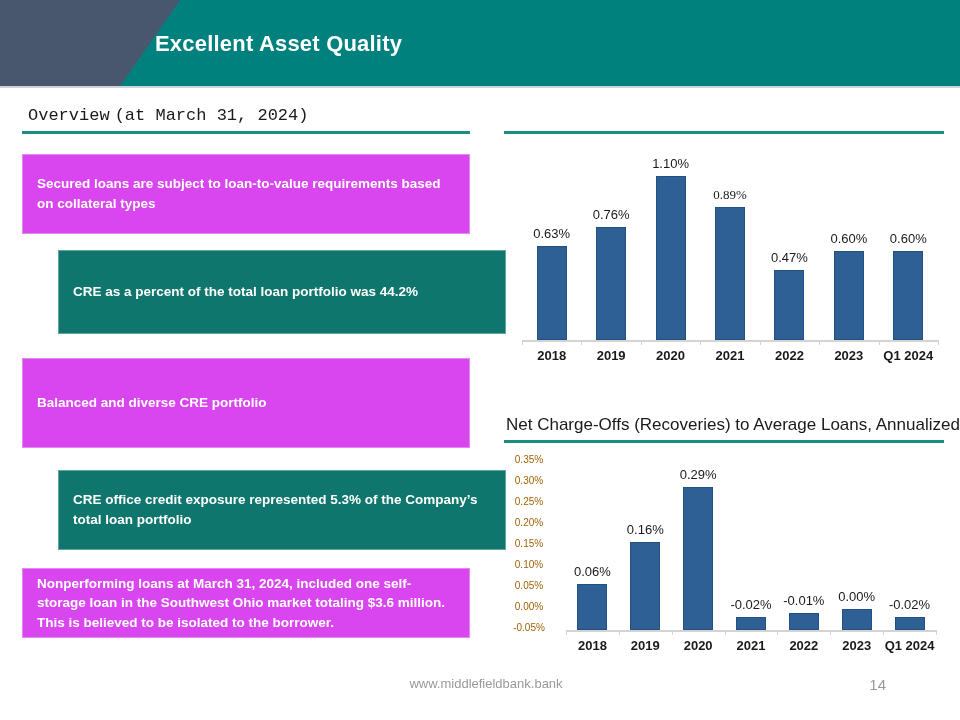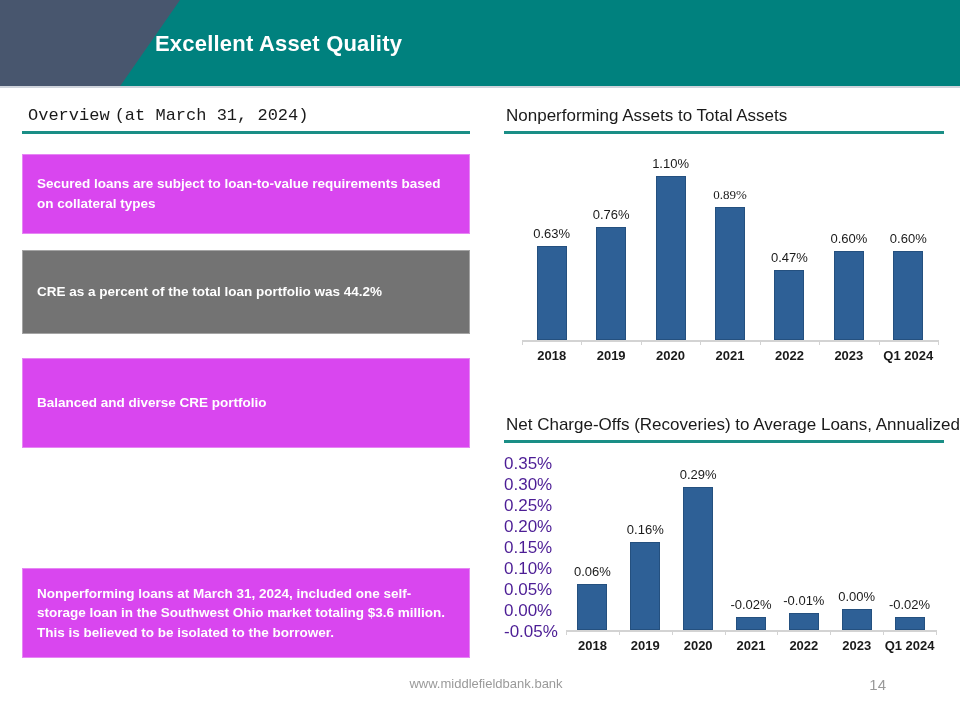--- a/index.html
+++ b/index.html
@@ -86,21 +86,21 @@
     padding: 0 14px;
     display: flex;
     align-items: center;
     color: #ffffff;
     font-size: 13.5px;
     font-weight: bold;
     line-height: 1.45;
     border: 1px solid rgba(255,255,255,0.35);
   }
   .ov-dark { background: #d946ef; }
-  .ov-teal { background: #737373; }
+  .ov-teal { background: #0f766e; margin-left: 36px; }
 
   
   .chart {
     position: absolute;
   }
   .plot {
     position: absolute;
   }
   .bar {
     position: absolute;
@@ -127,23 +127,23 @@
     position: absolute;
     background: #d3d3d3;
   }
   .tick {
     position: absolute;
     width: 1px;
     background: #d3d3d3;
   }
   .ylab {
     position: absolute;
-    font-size: 17px;
-    color: #4c1d95;
-    text-align: left;
+    font-size: 10px;
+    color: #a16207;
+    text-align: center;
     white-space: nowrap;
   }
 
   
   #footer-url {
     position: absolute;
     left: 0;
     top: 676px;
     width: 960px;
     text-align: center;
@@ -177,27 +177,27 @@
 
   <div class="ov-box ov-dark" style="top:154px; height:80px;">
     <span>Secured loans are subject to loan-to-value requirements based on collateral types</span>
   </div>
   <div class="ov-box ov-teal" style="top:250px; height:84px;">
     <span>CRE as a percent of the total loan portfolio was 44.2%</span>
   </div>
   <div class="ov-box ov-dark" style="top:358px; height:90px;">
     <span>Balanced and diverse CRE portfolio</span>
   </div>
-  <div class="ov-box ov-dark" style="top:568px; height:90px;">
+  <div class="ov-box ov-teal" style="top:470px; height:80px;">
+    <span>CRE office credit exposure represented 5.3% of the Company’s total loan portfolio</span>
+  </div>
+  <div class="ov-box ov-dark" style="top:568px; height:70px;">
     <span>Nonperforming loans at March 31, 2024, included one self-storage loan in the Southwest Ohio market totaling $3.6 million. This is believed to be  isolated to the borrower.</span>
   </div>
 
-  <div class="section-head" style="left:506px; top:106px;">
-    <span class="head-text">Nonperforming Assets to Total Assets</span>
-  </div>
   <div class="section-rule" style="left:504px; top:131px; width:440px;"></div>
 
   <div class="chart" id="chart-npa" style="left:504px; top:140px; width:444px; height:240px;">
     <div class="plot" id="plot-npa" style="left:0; top:0; width:444px; height:240px;">
         <div class="bar" style="left: 32.7143px; top: 106.073px; width: 30px; height: 93.9273px; background: rgb(46, 96, 150);"></div>
         <div class="bar-label" style="left: 9.71429px; width: 76px; top: 86.0727px;">0.63%</div>
         <div class="cat-label" style="left: 9.71429px; width: 76px; top: 208px;">2018</div>
         <div class="tick" style="left: 18px; top: 200px; height: 5px;"></div>
         <div class="bar" style="left: 92.1429px; top: 86.6909px; width: 30px; height: 113.309px; background: rgb(46, 96, 150);"></div>
         <div class="bar-label" style="left: 69.1429px; width: 76px; top: 66.6909px;">0.76%</div>

